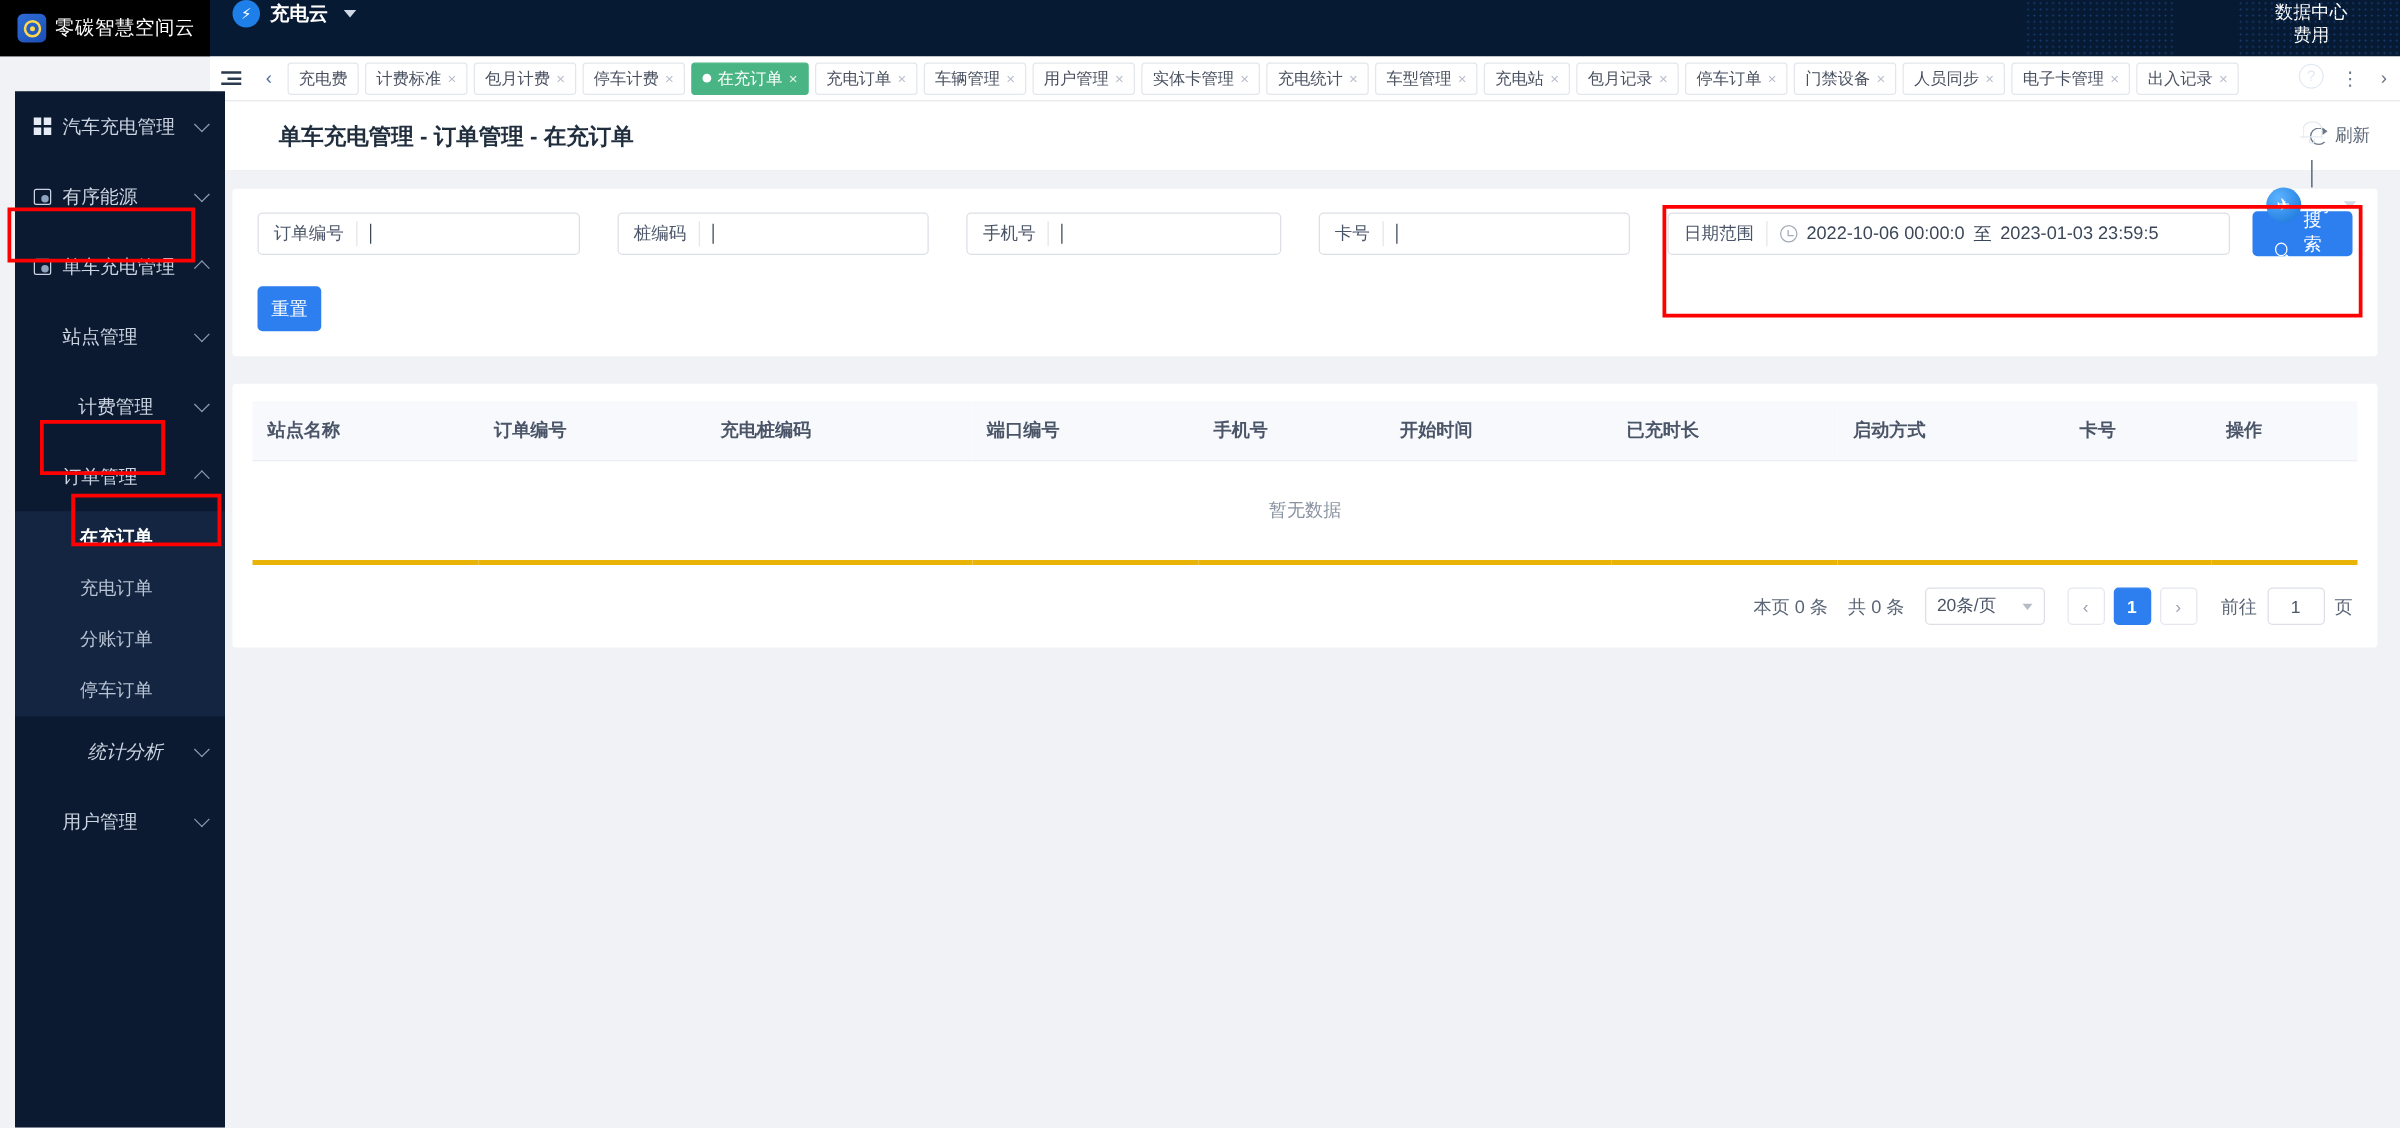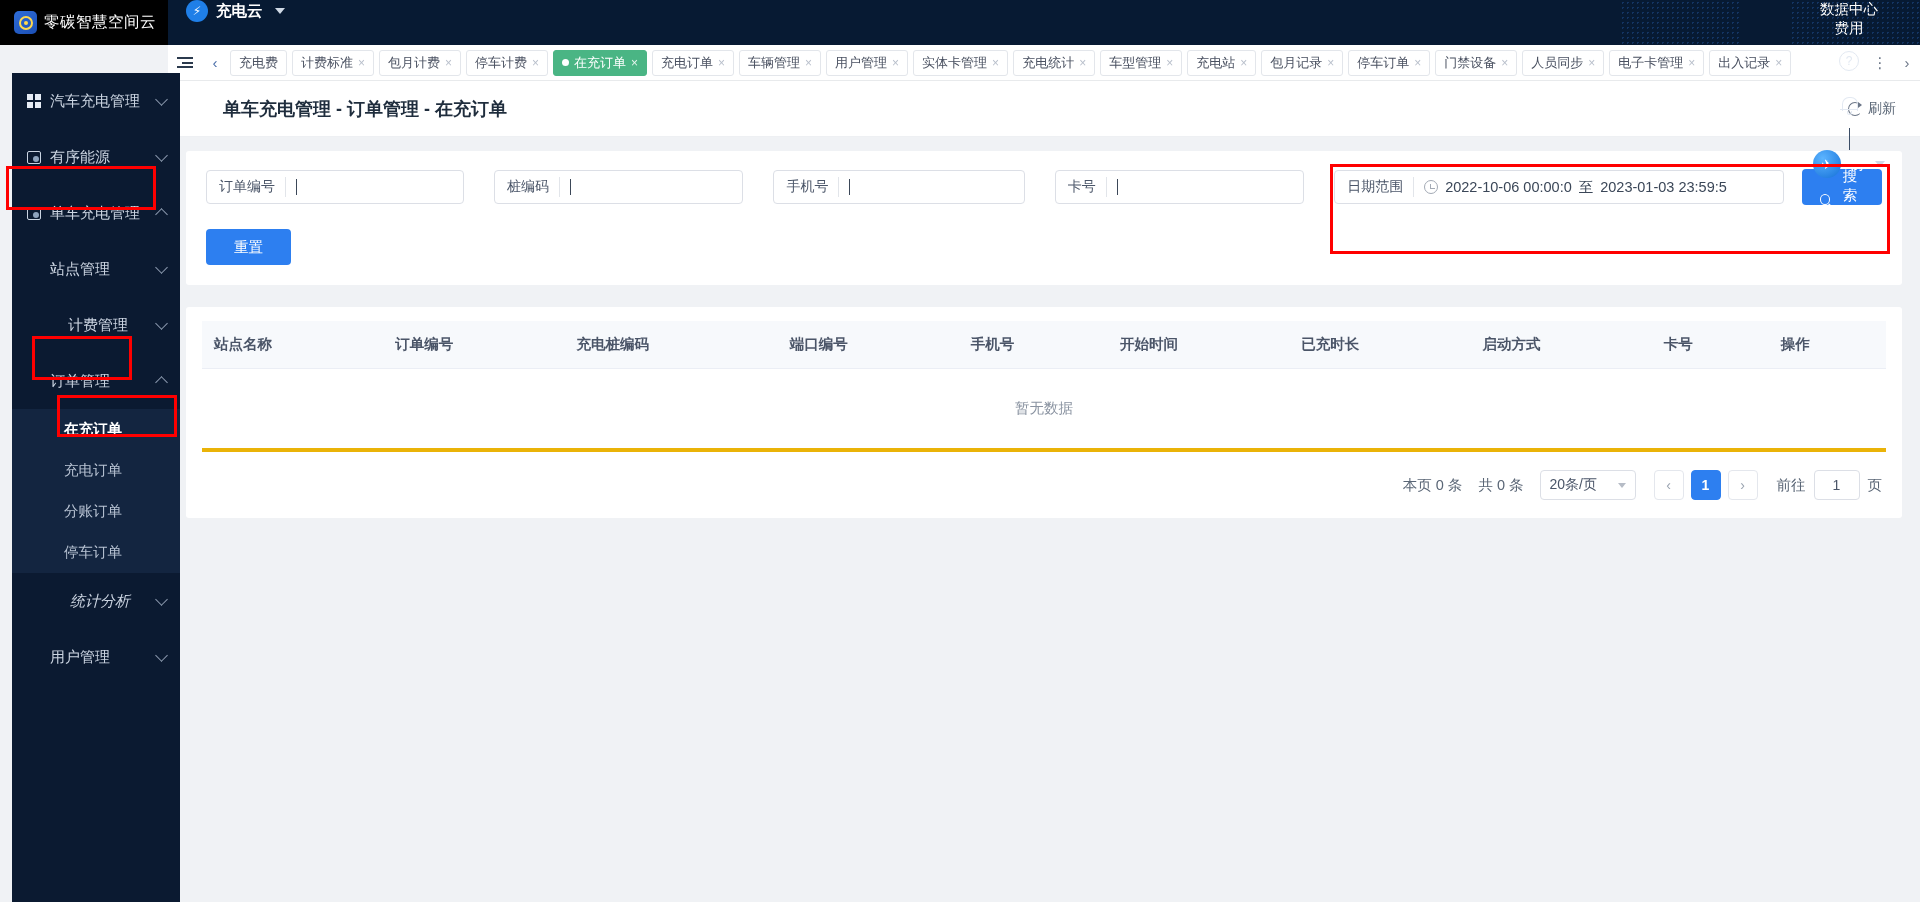--- a/index.html
+++ b/index.html
@@ -227,21 +227,21 @@
     font-size: 14.5px; border: none; cursor: pointer;
   }
   .search-ico {
     width: 11px; height: 11px; border: 1.7px solid #fff; border-radius: 50%; position: relative;
   }
   .search-ico:after {
     content:""; position:absolute; right:-4px; bottom:-3px; width: 5px; height:1.7px;
     background:#fff; transform: rotate(45deg);
   }
   #reset-btn {
-    margin-top: 24px; height: 36px; padding: 0 28px; background: #2d7ff0; color: #fff;
+    margin-top: 24px; height: 36px; padding: 0 11px; background: #2d7ff0; color: #fff;
     border: none; border-radius: 4px; font-size: 14.5px; cursor: pointer; text-align: right;
   }
 
   #table-card {
     margin: 22px 18px 0 18px; background: #ffffff; border-radius: 3px; padding: 14px 16px 10px 16px;
   }
   table { width: 100%; border-collapse: collapse; }
   thead th {
     background: #f7f9fc; text-align: left; font-size: 14.5px; color: #4b5costa;
     color: #4b5568; font-weight: bold; padding: 14px 12px; border-bottom: 1px solid #ebeef5;
@@ -347,21 +347,21 @@
       </span>
     <span class="si-label">单车充电管理</span>
     <span class="si-arrow up"></span>
   </div>
 
   <div class="side-item" style="padding-left:38px;">
     <span class="si-label">站点管理</span>
     <span class="si-arrow"></span>
   </div>
 
-  <div class="side-item" style="padding-left:56px;">
+  <div class="side-item" style="padding-left:16px;text-align:center;">
     <span class="si-label">计费管理</span>
     <span class="si-arrow"></span>
   </div>
 
   <div class="side-item" style="padding-left:38px;">
     <span class="si-label">订单管理</span>
     <span class="si-arrow up"></span>
   </div>
 
   <div class="sub-group">

